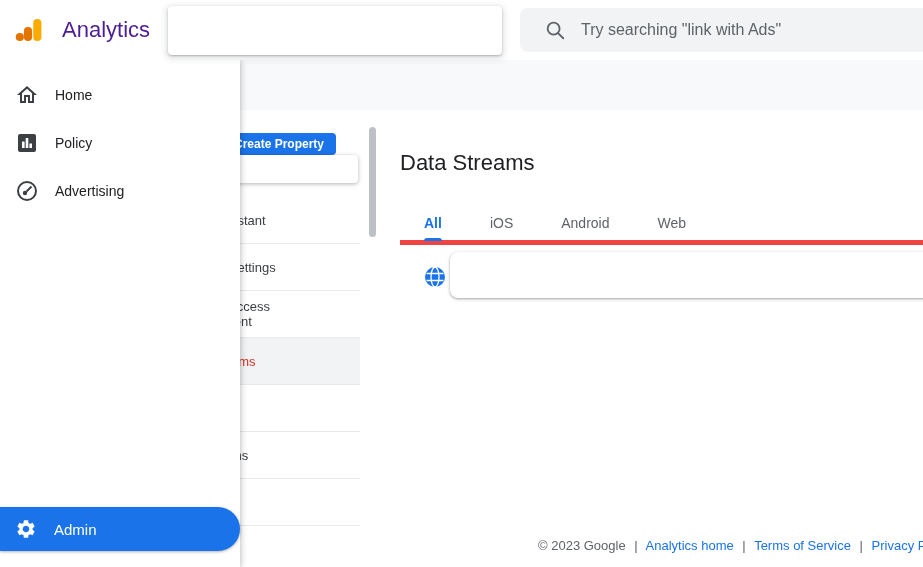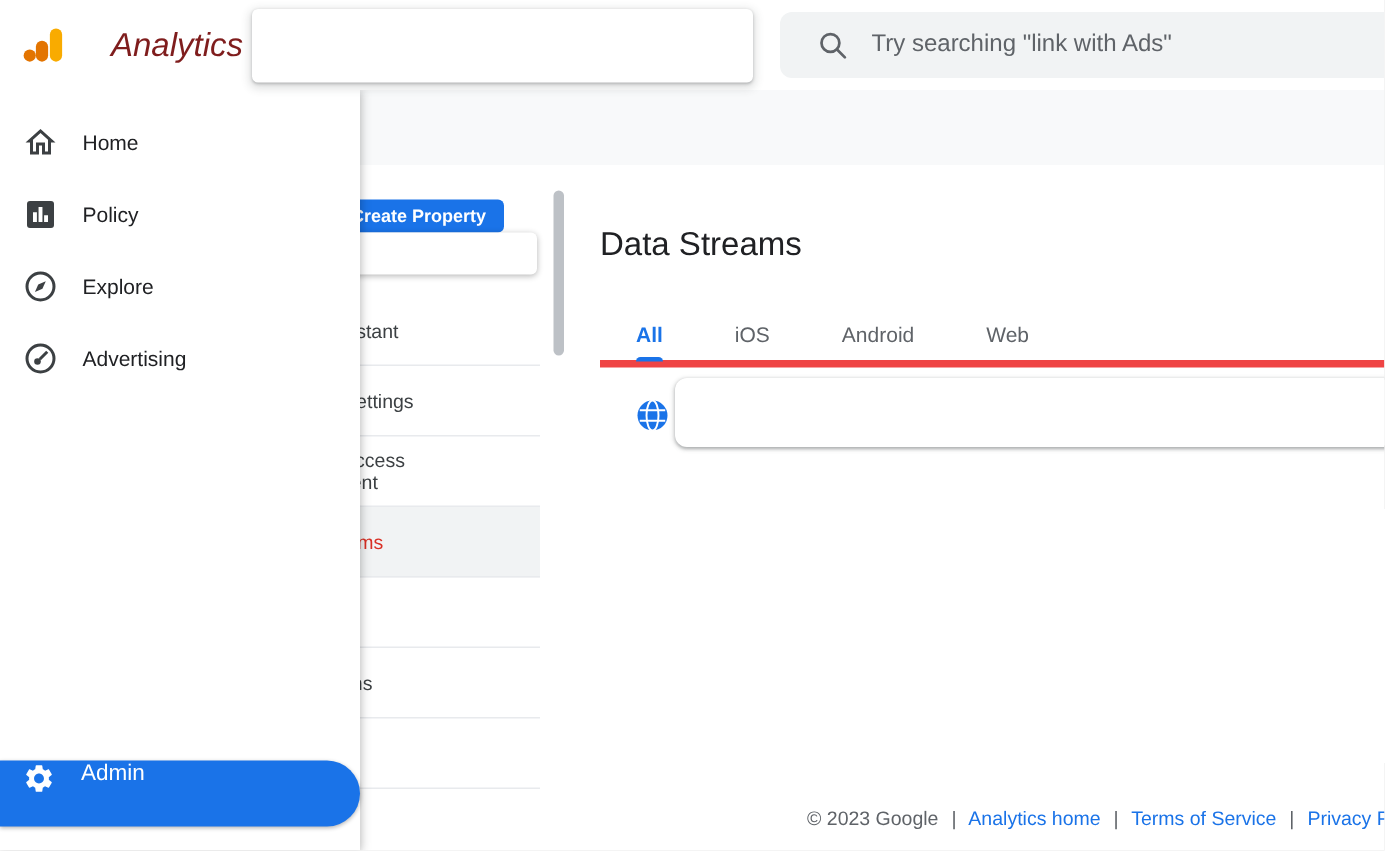--- a/index.html
+++ b/index.html
@@ -3,21 +3,21 @@
 <meta charset="utf-8">
 <style>
   * { box-sizing: border-box; }
   html,body { margin:0; padding:0; }
   body { font-family:"Liberation Sans", sans-serif; background:#e0e0e0; }
   .page { position:relative; width:923px; height:567px; overflow:hidden; background:#fff; }
 
   
   .header { position:absolute; left:0; top:0; width:100%; height:60px; background:#fff; z-index:30; }
   .logo-area { position:absolute; left:14px; top:0; height:60px; display:flex; align-items:center; cursor:pointer; }
-  .app-name { font-size:22px; color:#7f1d1d; margin-left:32px;font-style:italic; }
+  .app-name { font-size:22px; color:#4c1d95; margin-left:20px; }
   .selector-box { position:absolute; left:168px; top:6px; width:334px; height:49px; background:#fff;
                   border-radius:4px; box-shadow:0 1px 2px rgba(60,64,67,.3), 0 2px 6px 2px rgba(60,64,67,.15); }
   .search-bar { position:absolute; left:520px; top:8px; width:420px; height:44px; background:#f1f3f4;
                 border-radius:8px; display:flex; align-items:center; }
   .search-icon { margin-left:24px; display:flex; }
   .search-input { border:none; background:transparent; outline:none; font-size:16px; color:#202124;
                   margin-left:13px; flex:1; font-family:inherit; }
   .search-input::placeholder { color:#5f6368; opacity:1; }
 
   
@@ -53,21 +53,21 @@
                  box-shadow:0 1px 2px rgba(60,64,67,.3), 0 1px 3px 1px rgba(60,64,67,.15); }
 
   
   .sidebar { position:absolute; left:0; top:60px; width:240px; bottom:0; background:#fff; z-index:20;
              box-shadow:2px 0 6px rgba(0,0,0,.15), 0 2px 4px rgba(0,0,0,.12); }
   .nav-list { padding-top:11px; }
   .nav-item { height:48px; display:flex; align-items:center; padding-left:15px; cursor:pointer; }
   .nav-icon { width:24px; height:24px; display:flex; }
   .nav-label { margin-left:16px; font-size:14px; color:#202124; }
   .admin-pill { position:absolute; left:0; bottom:16px; width:240px; height:44px; background:#1a73e8;
-                border-radius:0 22px 22px 0; display:flex; align-items:flex-start; padding-left:14px;
+                border-radius:0 22px 22px 0; display:flex; align-items:center; padding-left:14px;
                 cursor:pointer; box-shadow:0 1px 3px rgba(0,0,0,.3); }
   .admin-pill .nav-label { color:#fff; font-size:15px; }
 
   
   .footer { position:absolute; left:538px; top:538px; font-size:13px; color:#5f6368;
             white-space:nowrap; z-index:3; }
   .footer-link { color:#1a73e8; text-decoration:none; cursor:pointer;margin-top:17px; }
   .footer-sep { margin:0 5px; color:#5f6368; }
 </style>
 </head>
@@ -156,29 +156,20 @@
             <rect x="10.7" y="7" width="2.6" height="10" fill="#fff"></rect>
             <rect x="14.4" y="12.5" width="2.6" height="4.5" fill="#fff"></rect>
           </svg>
         </span>
         <span class="nav-label">Policy</span>
       </div>
       <div class="nav-item">
         <span class="nav-icon">
           <svg width="24" height="24" viewBox="0 0 24 24">
             <circle cx="12" cy="12" r="9" fill="none" stroke="#3c4043" stroke-width="2"></circle>
-            <path d="M15.5 8.5l-2.2 5-5 2.2 2.2-5z" fill="#3c4043"></path>
-          </svg>
-        </span>
-        <span class="nav-label">Explore</span>
-      </div>
-      <div class="nav-item">
-        <span class="nav-icon">
-          <svg width="24" height="24" viewBox="0 0 24 24">
-            <circle cx="12" cy="12" r="9" fill="none" stroke="#3c4043" stroke-width="2"></circle>
             <circle cx="10" cy="14" r="2.2" fill="#3c4043"></circle>
             <path d="M11.5 12.5L16.5 7.5" stroke="#3c4043" stroke-width="2"></path>
           </svg>
         </span>
         <span class="nav-label">Advertising</span>
       </div>
     </div>
 
     <div class="admin-pill">
       <span class="nav-icon">

